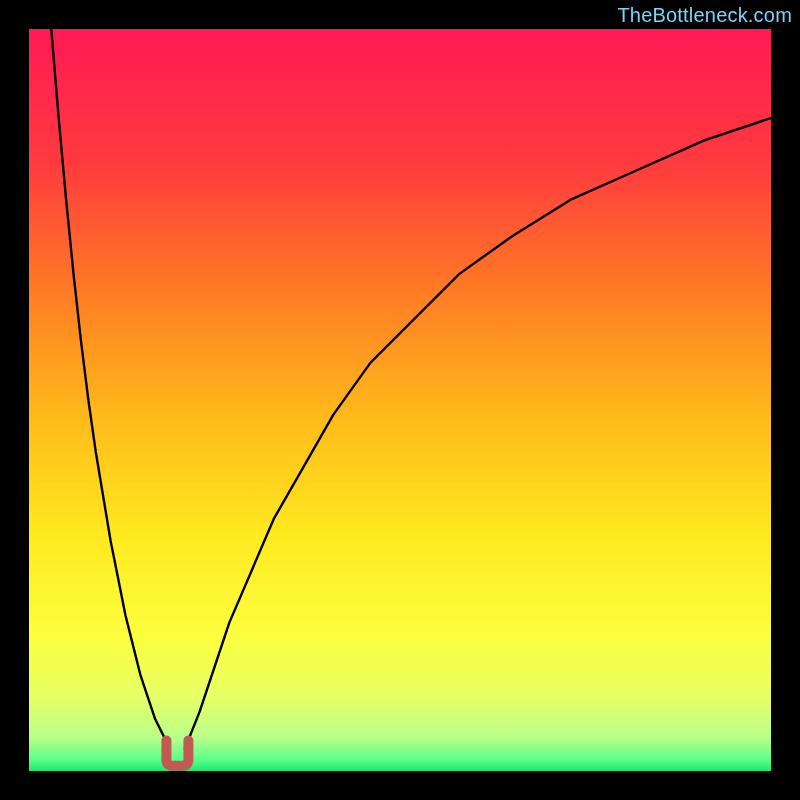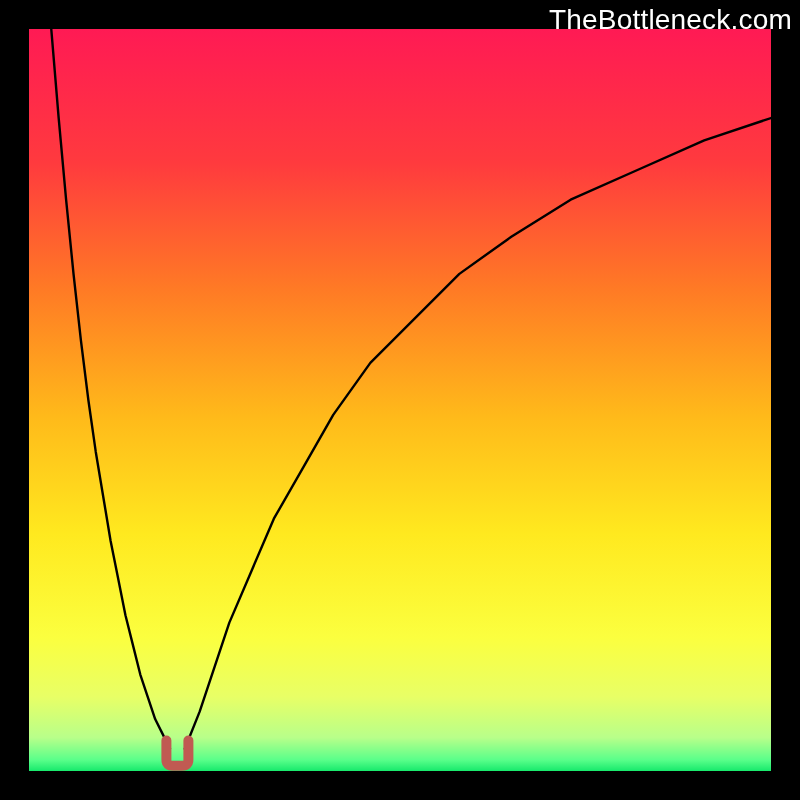--- a/index.html
+++ b/index.html
@@ -24,22 +24,22 @@
     left: 29px;
     top: 29px;
     width: 742px;
     height: 742px;
     overflow: hidden;
   }
   .attribution {
     position: absolute;
     top: 4px;
     right: 8px;
-    color: #ffffff;
-    font-size: 28px;
+    color: #7dd3fc;
+    font-size: 20px;
     font-weight: 500;
     letter-spacing: 0.2px;
   }
 </style>
 </head>
 <body>
 
 <div class="frame">
 
   <div class="plot">

